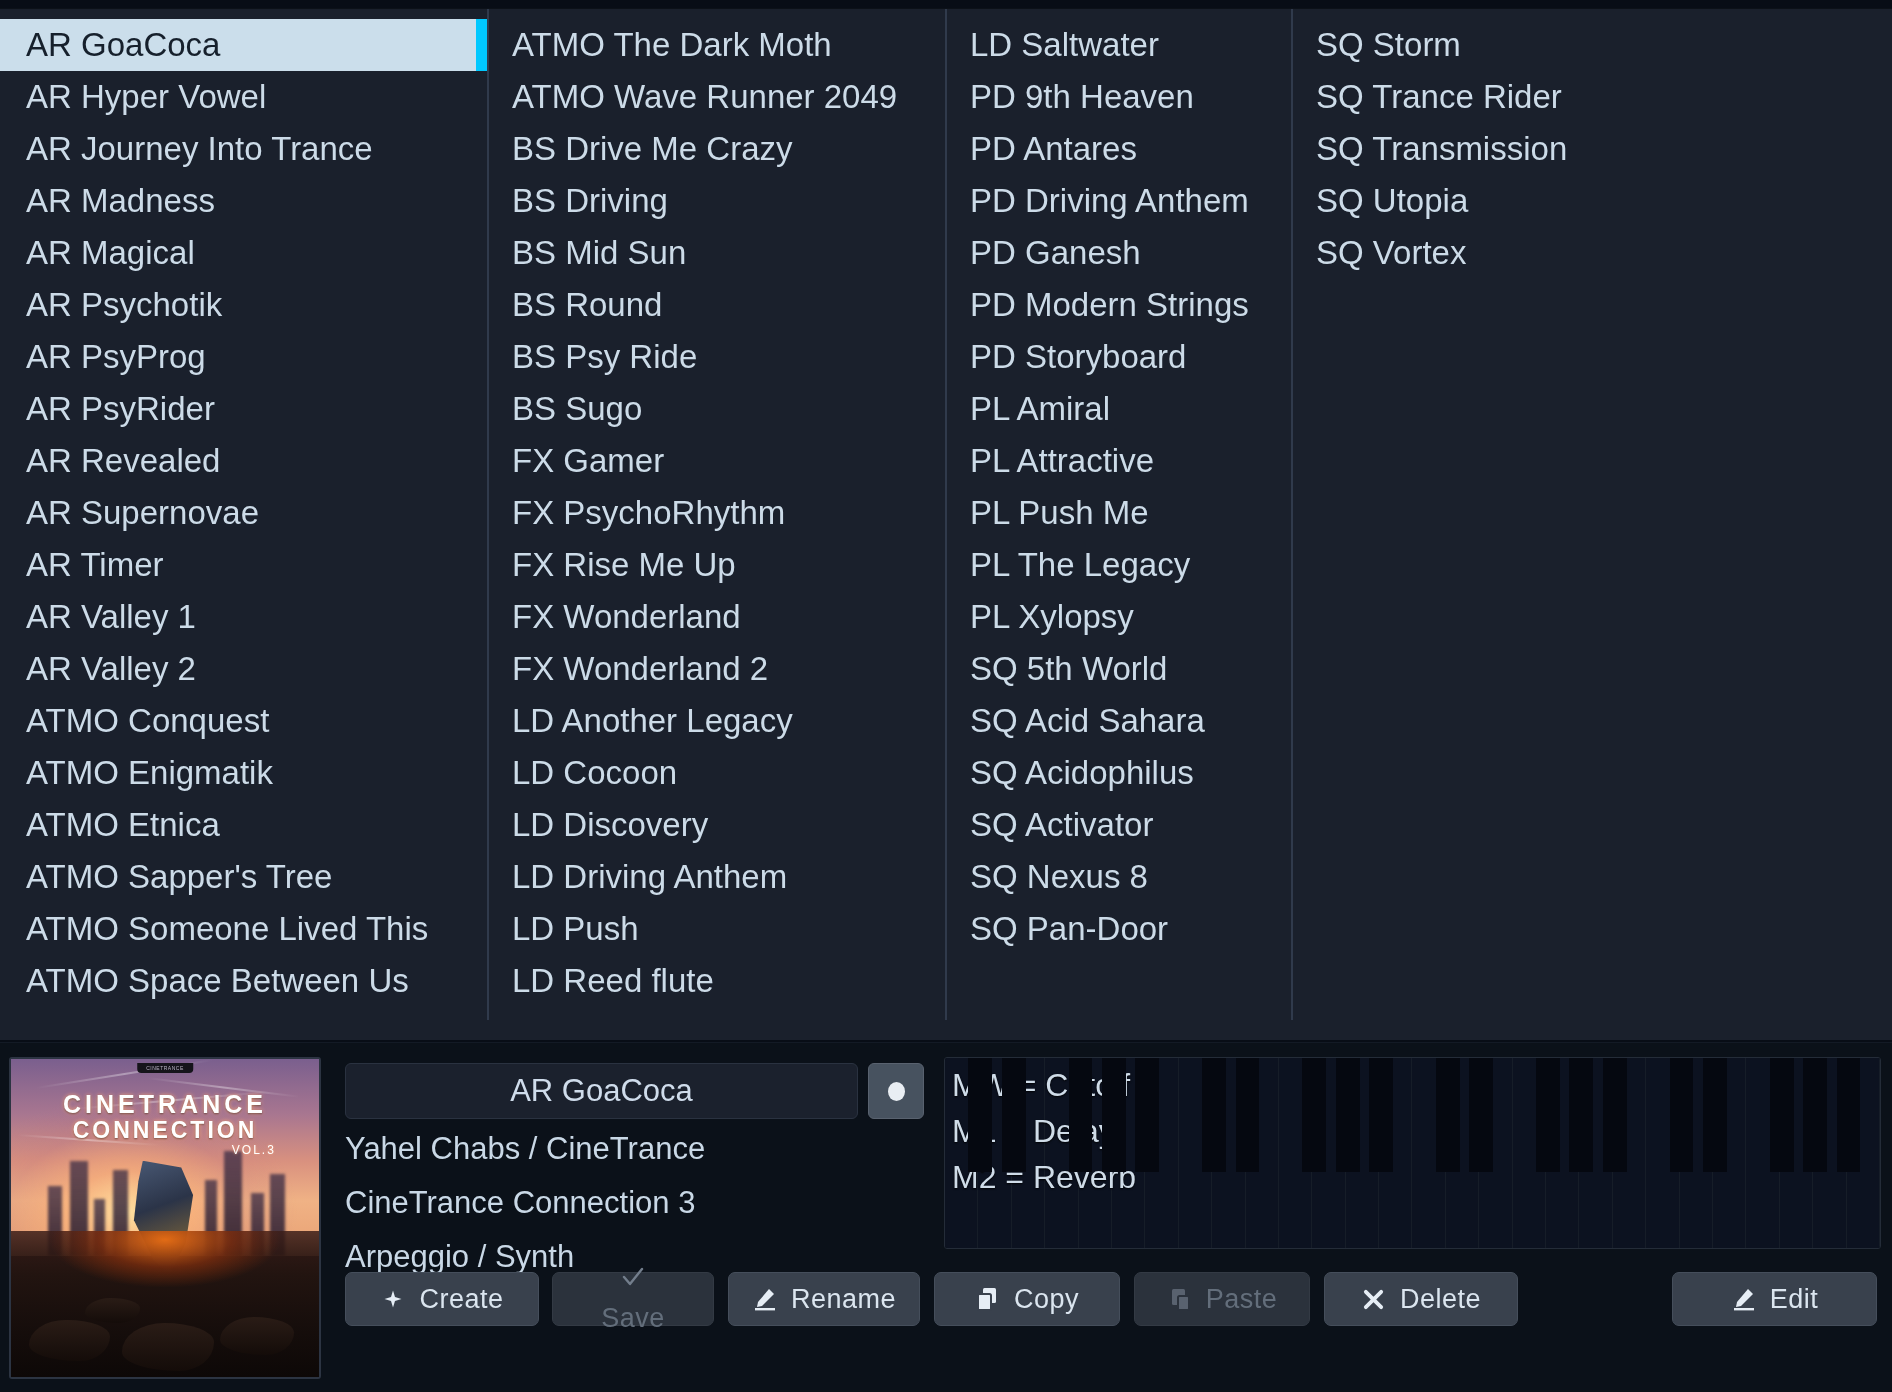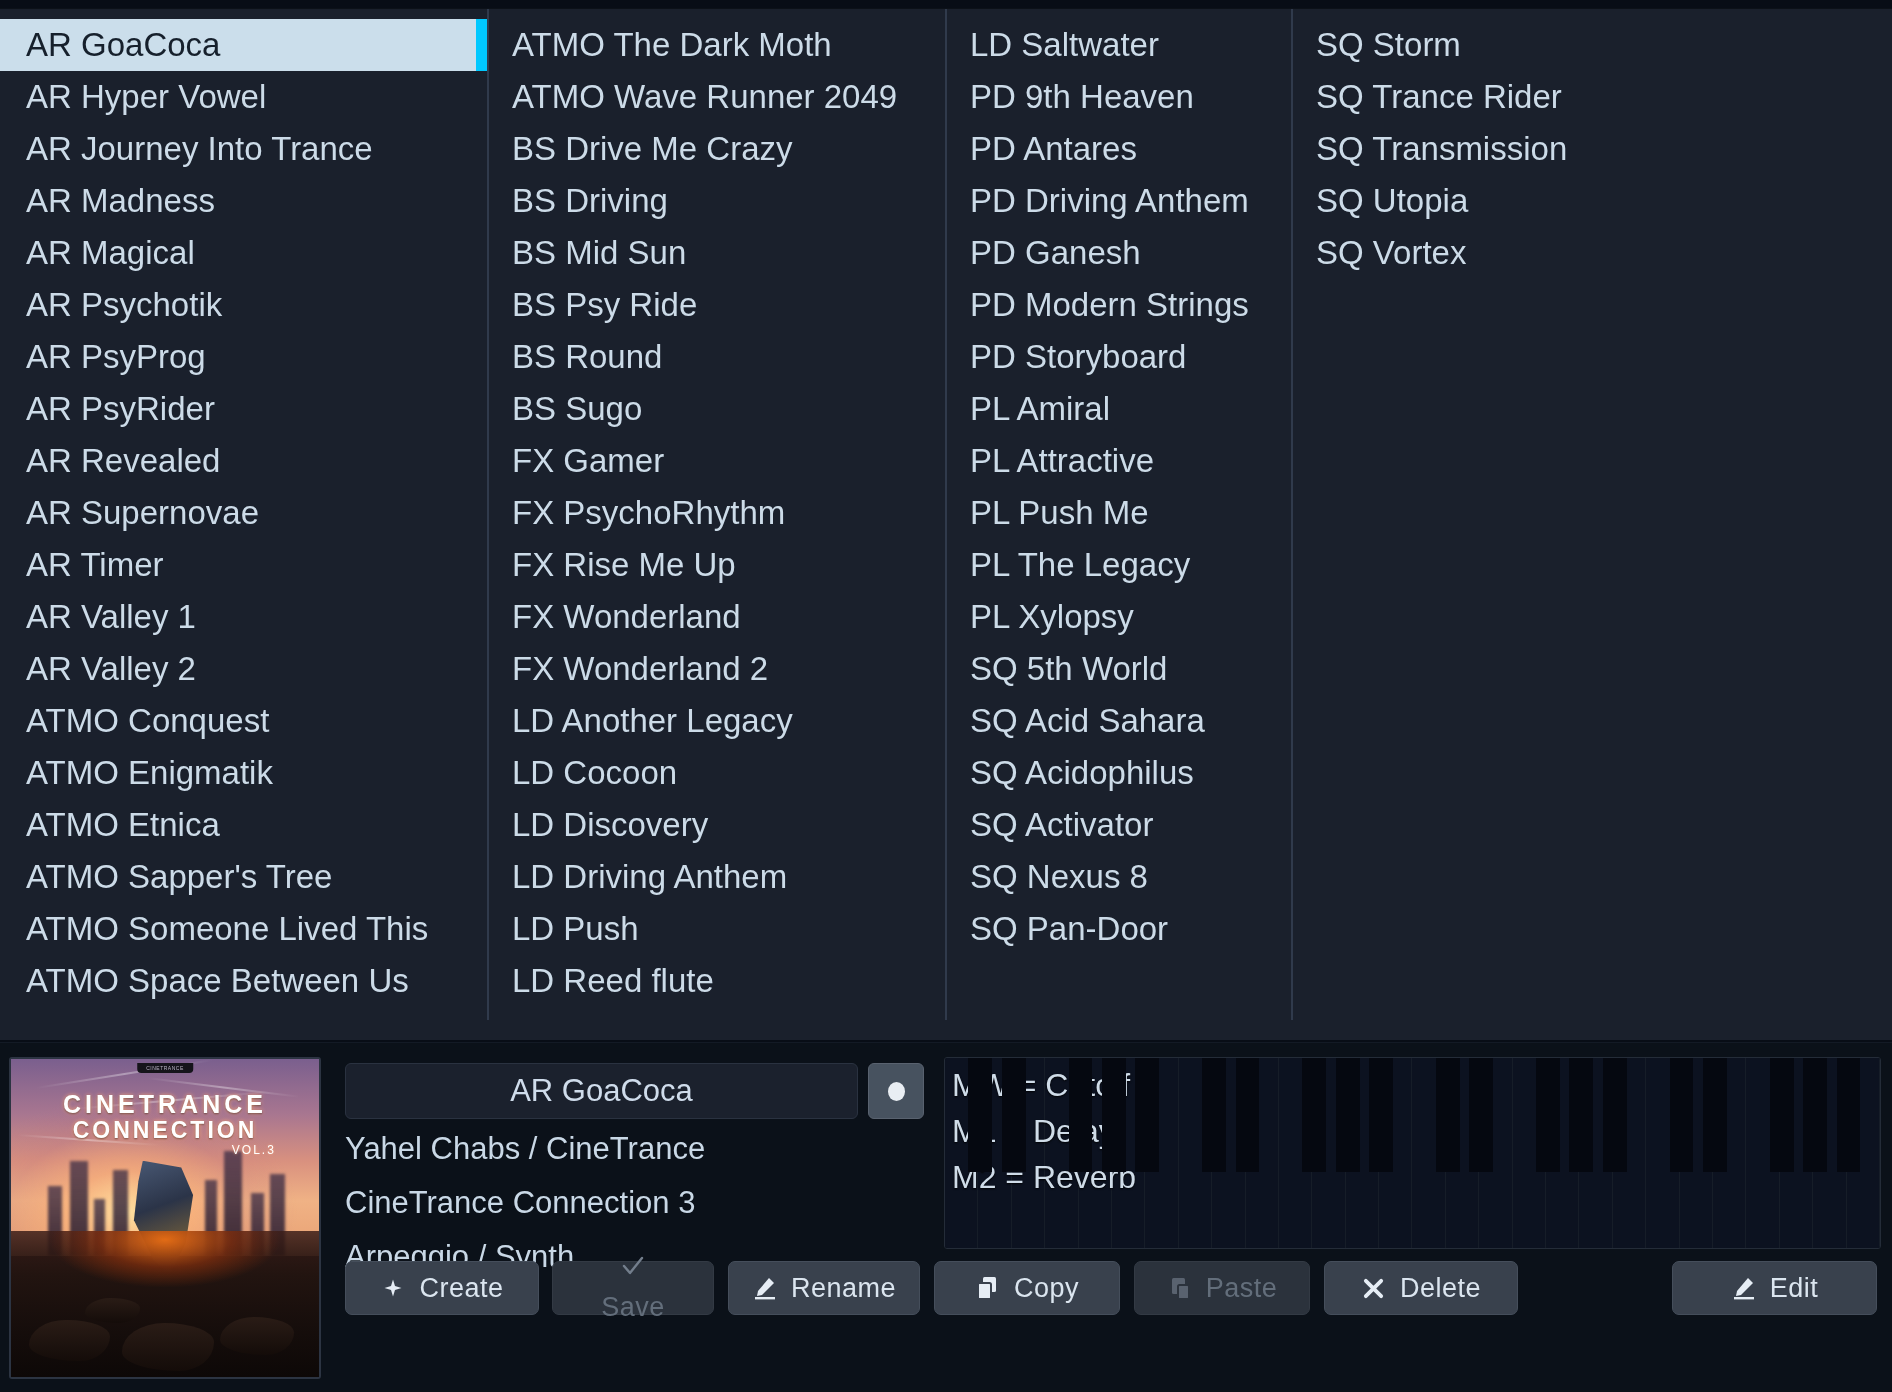--- a/index.html
+++ b/index.html
@@ -248,21 +248,21 @@
     color:#cfdce8;
     font-size:32px;
     line-height:46px;
     white-space:nowrap;
     text-shadow:0 1px 2px rgba(0,0,0,0.85);
   }
 
   
   .btnbar {
     position:absolute;
-    left:0; top:218px;
+    left:0; top:229px;
     width:1892px; height:66px;padding-left:48px;
   }
   .btn {
     position:absolute;
     top:0;
     height:54px;
     border-radius:7px;
     background:#39414d;
     border:1px solid #454e5b;
     display:flex;
@@ -325,22 +325,22 @@
           <div class="row">ATMO Sapper's Tree</div>
           <div class="row">ATMO Someone Lived This</div>
           <div class="row">ATMO Space Between Us</div>
         </div>
       <div class="col col-2" id="col1">
           <div class="row">ATMO The Dark Moth</div>
           <div class="row">ATMO Wave Runner 2049</div>
           <div class="row">BS Drive Me Crazy</div>
           <div class="row">BS Driving</div>
           <div class="row">BS Mid Sun</div>
+          <div class="row">BS Round</div>
           <div class="row">BS Psy Ride</div>
-          <div class="row">BS Round</div>
           <div class="row">BS Sugo</div>
           <div class="row">FX Gamer</div>
           <div class="row">FX PsychoRhythm</div>
           <div class="row">FX Rise Me Up</div>
           <div class="row">FX Wonderland</div>
           <div class="row">FX Wonderland 2</div>
           <div class="row">LD Another Legacy</div>
           <div class="row">LD Cocoon</div>
           <div class="row">LD Discovery</div>
           <div class="row">LD Driving Anthem</div>

